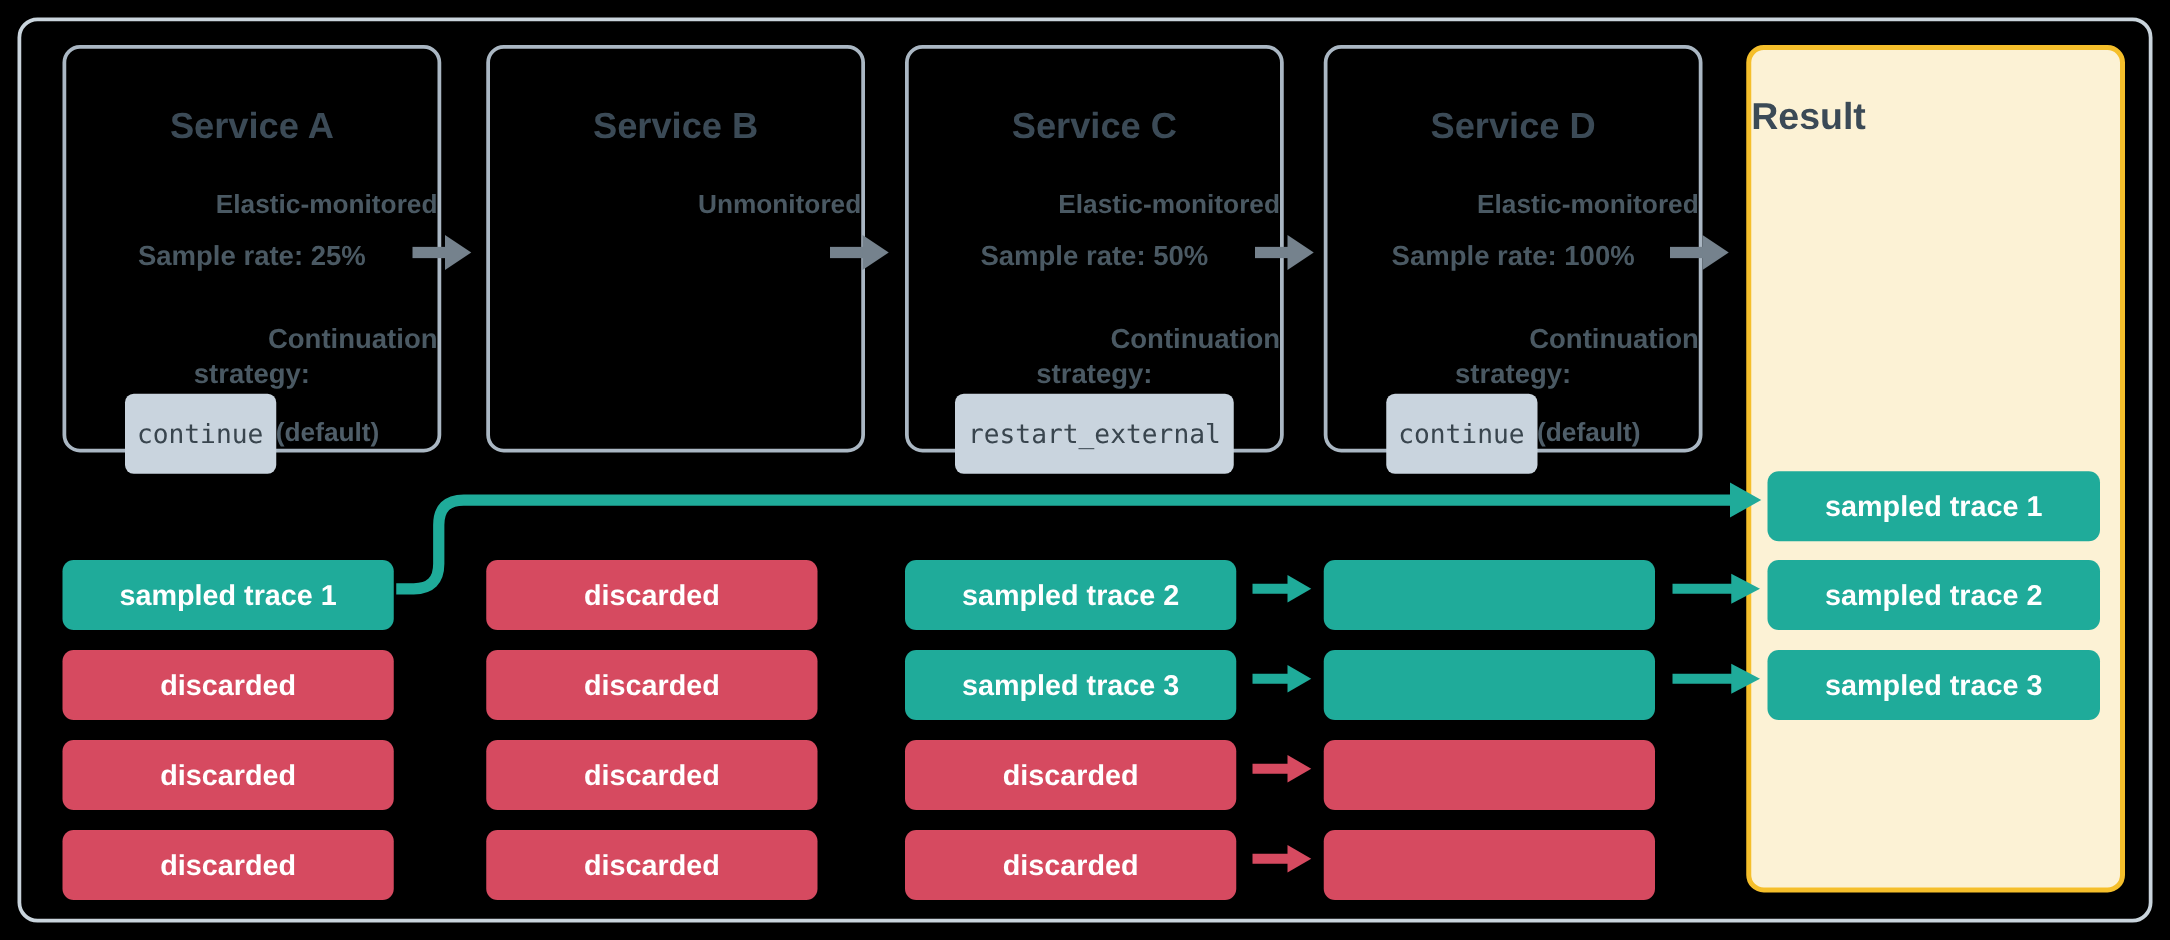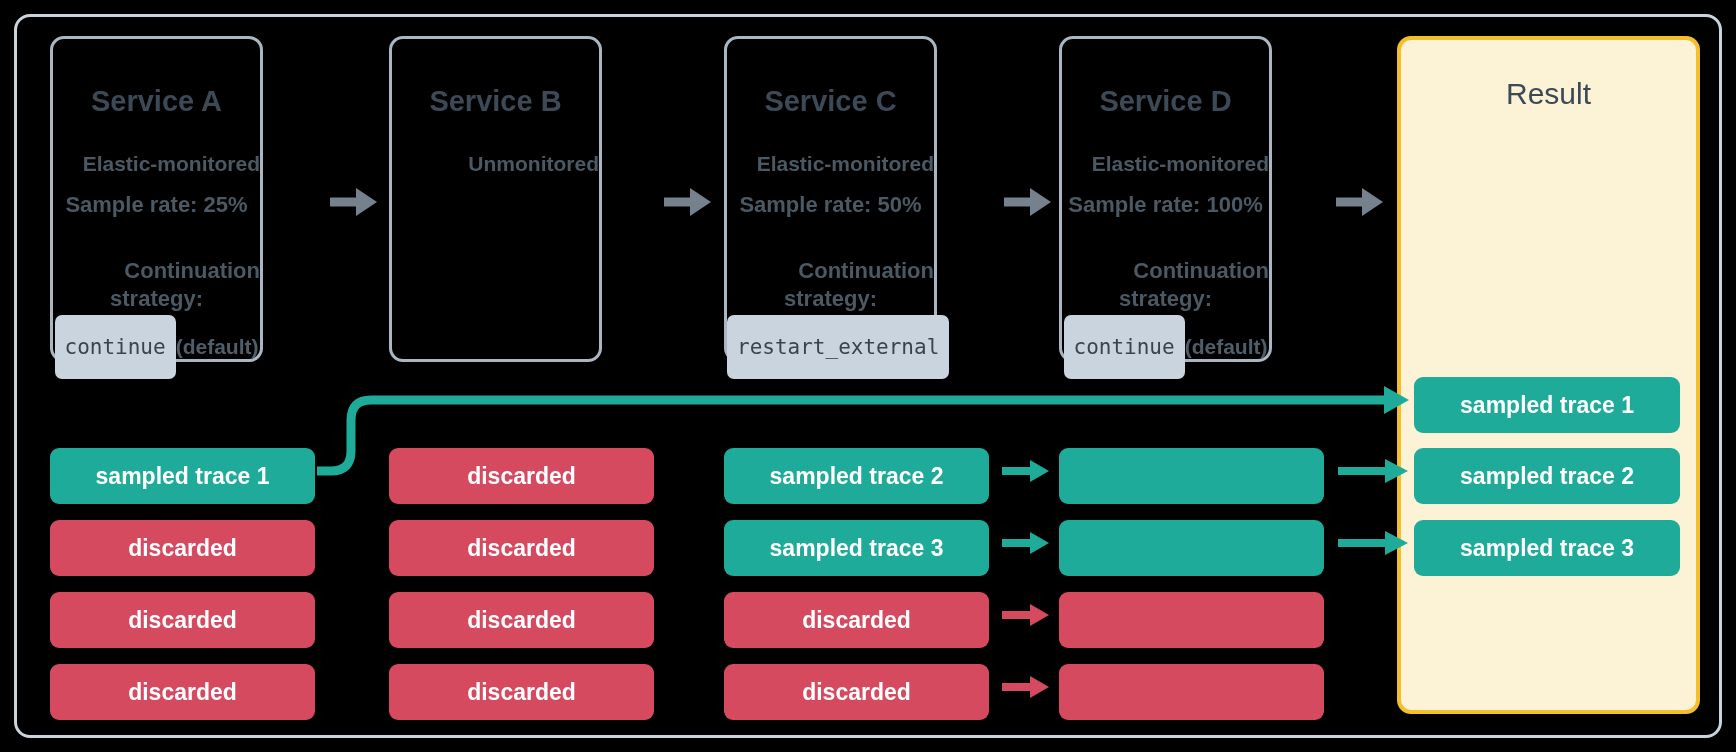--- a/index.html
+++ b/index.html
@@ -1,41 +1,41 @@
 <!DOCTYPE html>
 <html style="--bg: #000000; --frameBorder: #c9d4dc; --boxBorder: #aab7c3; --heading: #3b4a56; --body: #4a5963; --muted: #4f5e69; --codeBg: #c9d4de; --codeText: #39454e; --teal: #1fab9a; --red: #d64a60; --grayArrow: #75828d; --resultBg: #fcf2d5; --resultBorder: #f5bf2b; --chipText: #ffffff;"><head>
 <meta charset="utf-8">
 <style>
   html,body{margin:0;padding:0;background:#000;}
   .stage{position:relative;width:1736px;height:752px;background:var(--bg,#000);overflow:hidden;
          font-family:"Liberation Sans","DejaVu Sans",sans-serif;}
   .frame{position:absolute;left:14px;top:14px;width:1702px;height:718px;
          border:3px solid var(--frameBorder,#c9d4dc);border-radius:16px;}
-  .svc{position:absolute;top:36px;height:326px;width:213px;box-sizing:border-box;
+  .svc{position:absolute;top:36px;height:326px;width:303px;box-sizing:border-box;
        border:3px solid var(--boxBorder,#aab7c3);border-radius:14px;}
   .svc .title{position:absolute;left:0;top:44px;width:100%;margin:0;text-align:center;
        font-size:29px;font-weight:bold;color:var(--heading,#3b4a56);line-height:36px;}
   .svc .sub{position:absolute;left:0;top:112px;width:100%;margin:0;text-align:right;
        font-size:21px;font-weight:600;color:var(--body,#4a5963);line-height:26px;}
   .svc .rate{position:absolute;left:0;top:152px;width:100%;margin:0;text-align:center;
        font-size:22px;font-weight:600;color:var(--body,#4a5963);line-height:28px;}
   .svc .strat1{position:absolute;left:0;top:218px;width:100%;margin:0;text-align:right;
        font-size:22px;font-weight:600;color:var(--body,#4a5963);line-height:27px;}
   .svc .strat2{position:absolute;left:0;top:246px;width:100%;margin:0;text-align:center;
        font-size:22px;font-weight:600;color:var(--body,#4a5963);line-height:27px;}
   .svc .codeline{position:absolute;left:0;top:276px;width:100%;margin:0;text-align:center;
        font-size:21px;color:var(--body,#4a5963);line-height:40px;white-space:nowrap;}
   .codechip{display:inline-block;background:var(--codeBg,#c9d4de);color:var(--codeText,#39454e);
        font-family:"DejaVu Sans Mono","Liberation Mono",monospace;font-size:21px;
        padding:18px 10px;border-radius:7px;line-height:28px;vertical-align:middle;}
   .suffix{font-weight:600;color:var(--muted,#4f5e69);margin-left:0;vertical-align:middle;text-align:right;}
   .result-box{position:absolute;left:1397px;top:36px;width:303px;height:678px;box-sizing:border-box;
        background:var(--resultBg,#fcf2d5);border:4px solid var(--resultBorder,#f5bf2b);border-radius:14px;}
-  .result-box .title{position:absolute;left:0;top:36px;width:100%;margin:0;text-align:center;
-       font-size:30px;font-weight:normal;color:var(--heading,#3b4a56);line-height:36px;}
+  .result-box .title{position:absolute;left:0;top:36px;width:100%;margin:0;text-align:left;
+       font-size:30px;font-weight:bold;color:var(--heading,#3b4a56);line-height:36px;}
   .chip{position:absolute;height:56px;border-radius:9px;display:flex;align-items:center;justify-content:center;
        font-size:23px;font-weight:600;color:var(--chipText,#fff);box-sizing:border-box;}
   .chip.sampled{background:var(--teal,#1fab9a);}
   .chip.discarded{background:var(--red,#d64a60);}
   svg.overlay{position:absolute;left:0;top:0;pointer-events:none;}
 </style>
 </head>
 <body>
 
 <div class="stage">

